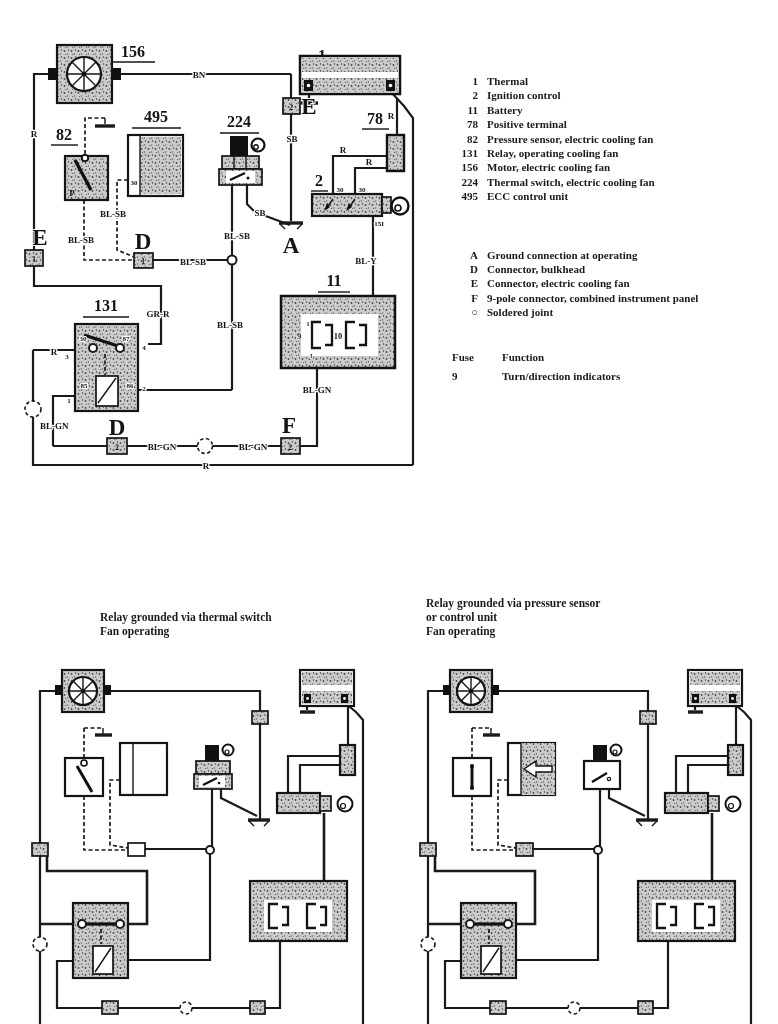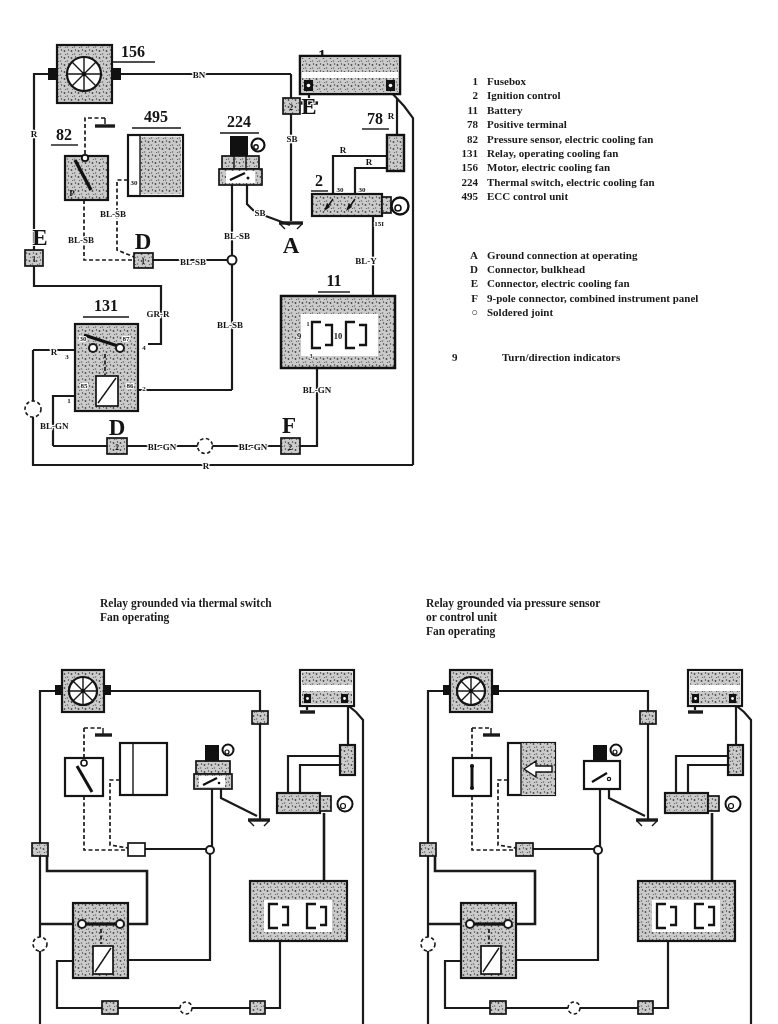--- a/index.html
+++ b/index.html
@@ -246,21 +246,21 @@
     <text class="wl" x="253" y="422">BL-GN</text>
     <text class="wl" x="162" y="422">BL-GN</text>
     <text class="wl wls" x="40" y="401">BL-GN</text>
   </g>
 </svg>
 
 <div class="legend">
   <div>
     <div class="lrow">
           <span class="lnum">1</span>
-          <span>Fusebox</span>
+          <span>Thermal</span>
         </div>
     <div class="lrow">
           <span class="lnum">2</span>
           <span>Ignition control</span>
         </div>
     <div class="lrow">
           <span class="lnum">11</span>
           <span>Battery</span>
         </div>
     <div class="lrow">
@@ -304,28 +304,32 @@
     <div class="lrow">
           <span class="lnum">F</span>
           <span>9-pole connector, combined instrument panel</span>
         </div>
     <div class="lrow">
           <span class="lnum">○</span>
           <span>Soldered joint</span>
         </div>
   </div>
   <div class="fuse">
+    <div class="frow">
+          <span class="fno">Fuse</span>
+          <span>Function</span>
+        </div>
     <div class="frow" style="margin-top:6px">
           <span class="fno">9</span>
           <span>Turn/direction indicators</span>
         </div>
   </div>
 </div>
 
-<div class="cap" style="left:100px;top:568px">
+<div class="cap" style="left:100px;top:582px">
   <div>Relay grounded via thermal switch</div>
   <div>Fan operating</div>
 </div>
 <div class="cap" style="left:426px;top:568px">
   <div>Relay grounded via pressure sensor</div>
   <div>or control unit</div>
   <div>Fan operating</div>
 </div>
 
 <svg viewBox="15 630 400 385" width="400" height="385" style="left:15px;top:630px">

